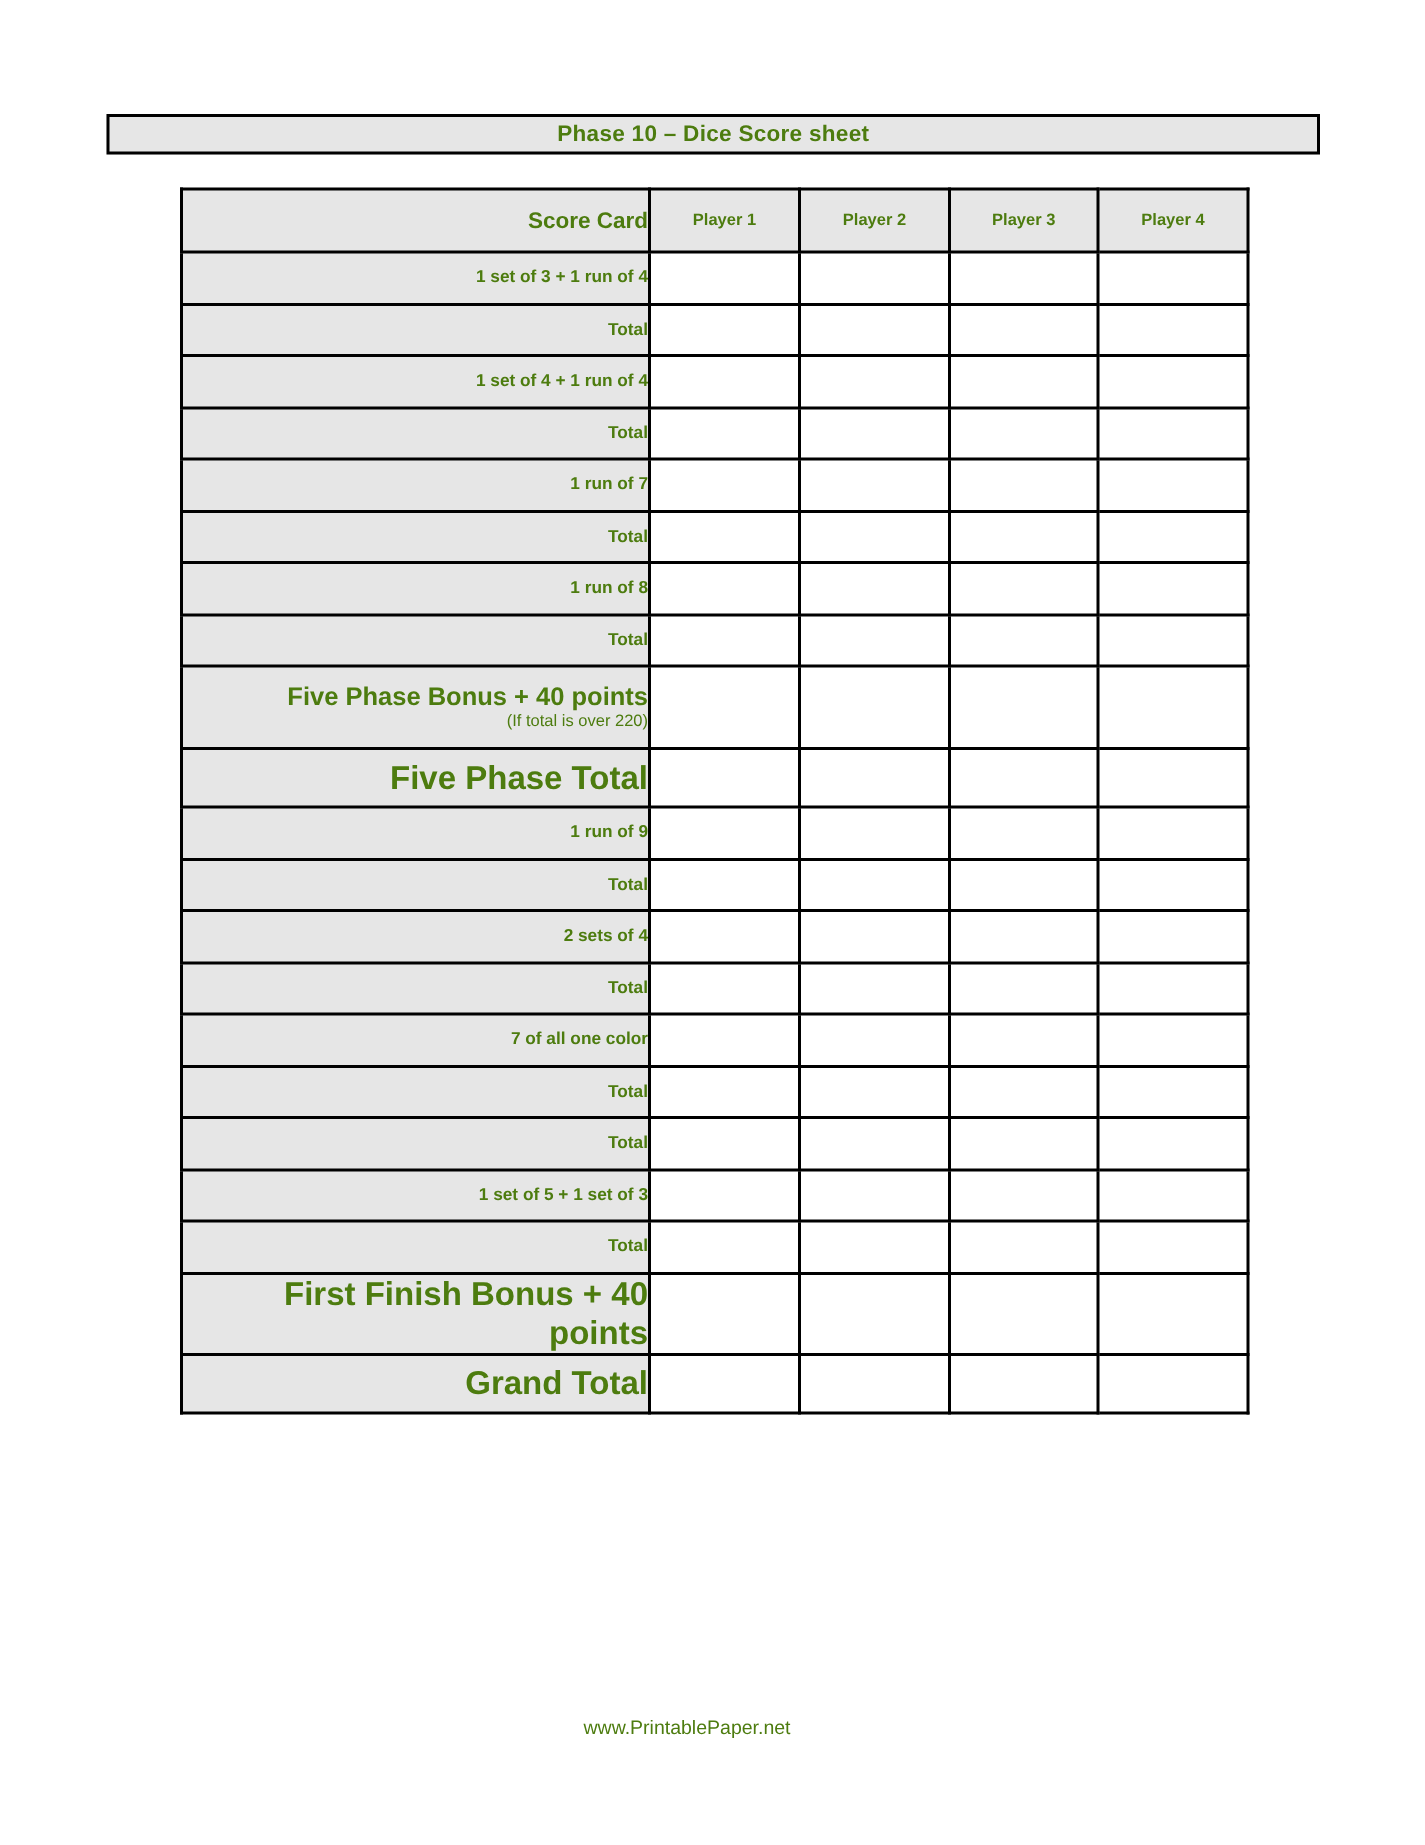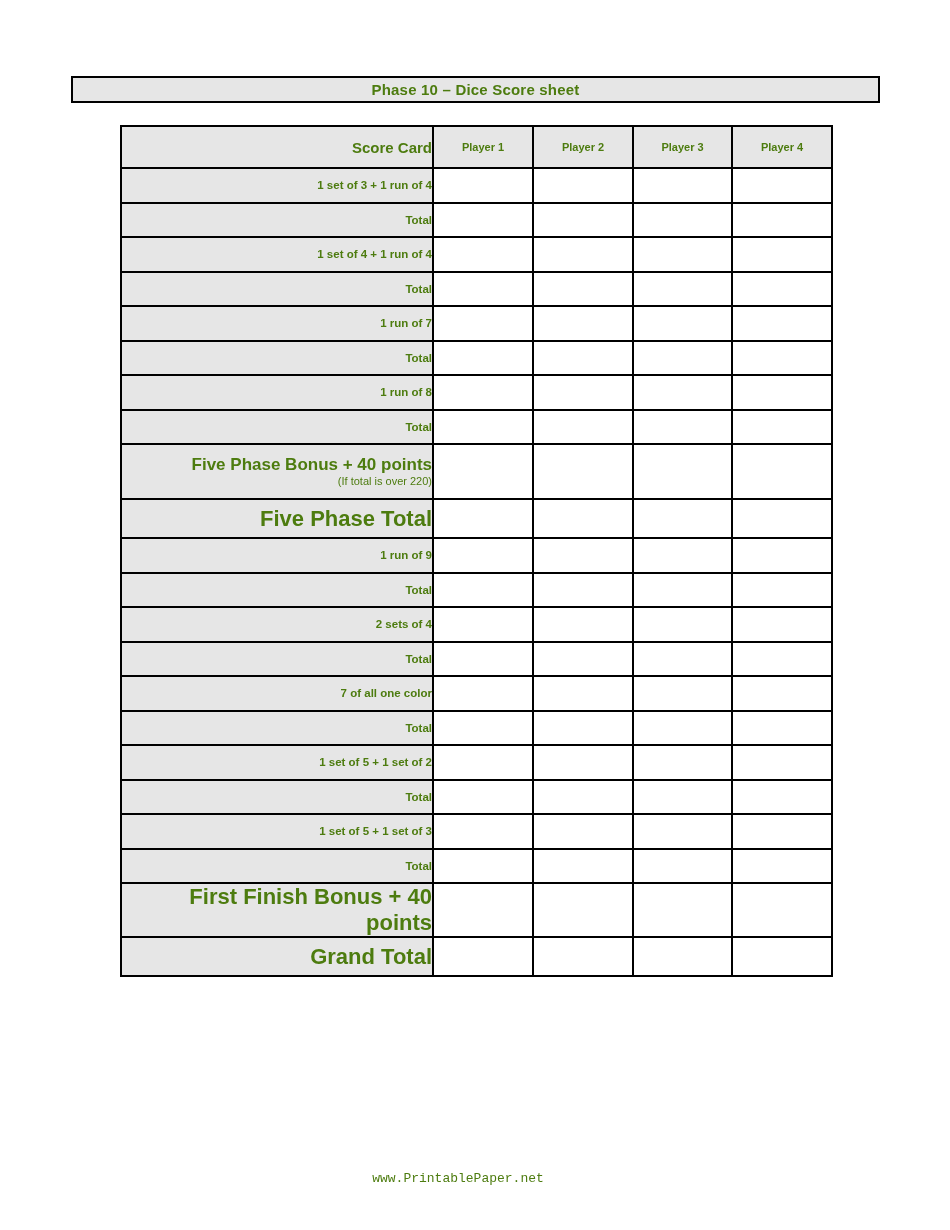--- a/index.html
+++ b/index.html
@@ -69,24 +69,24 @@
   .sublabel {
     display: block;
     font-weight: normal;
     font-size: 11px;
     margin-top: 1px;
     padding-left: 24px;
   }
   .footer {
     position: absolute;
     left: 0;
-    top: 1171px;
+    top: 1144px;
     width: 916px;
     text-align: center;
-    font-family: Liberation Mono, monospace;
+    font-family: Liberation Sans, sans-serif;
     font-size: 13px;
   }
 </style>
 </head>
 <body>
 
 <div class="page" style="--fill: #e6e6e6; --border: #000000; --page-bg: #ffffff;">
 
   <div class="title-bar">
     <span class="title-text">Phase 10 – Dice Score sheet</span>
@@ -216,27 +216,20 @@
           <td class="score-cell"></td>
         </tr>
         <tr class="row-standard">
           <td class="label-cell"><span>Total</span></td>
           <td class="score-cell"></td>
           <td class="score-cell"></td>
           <td class="score-cell"></td>
           <td class="score-cell"></td>
         </tr>
         <tr class="row-standard">
-          <td class="label-cell"><span>1 set of 5 + 1 set of 2</span></td>
-          <td class="score-cell"></td>
-          <td class="score-cell"></td>
-          <td class="score-cell"></td>
-          <td class="score-cell"></td>
-        </tr>
-        <tr class="row-standard">
           <td class="label-cell"><span>Total</span></td>
           <td class="score-cell"></td>
           <td class="score-cell"></td>
           <td class="score-cell"></td>
           <td class="score-cell"></td>
         </tr>
         <tr class="row-standard">
           <td class="label-cell"><span>1 set of 5 + 1 set of 3</span></td>
           <td class="score-cell"></td>
           <td class="score-cell"></td>

